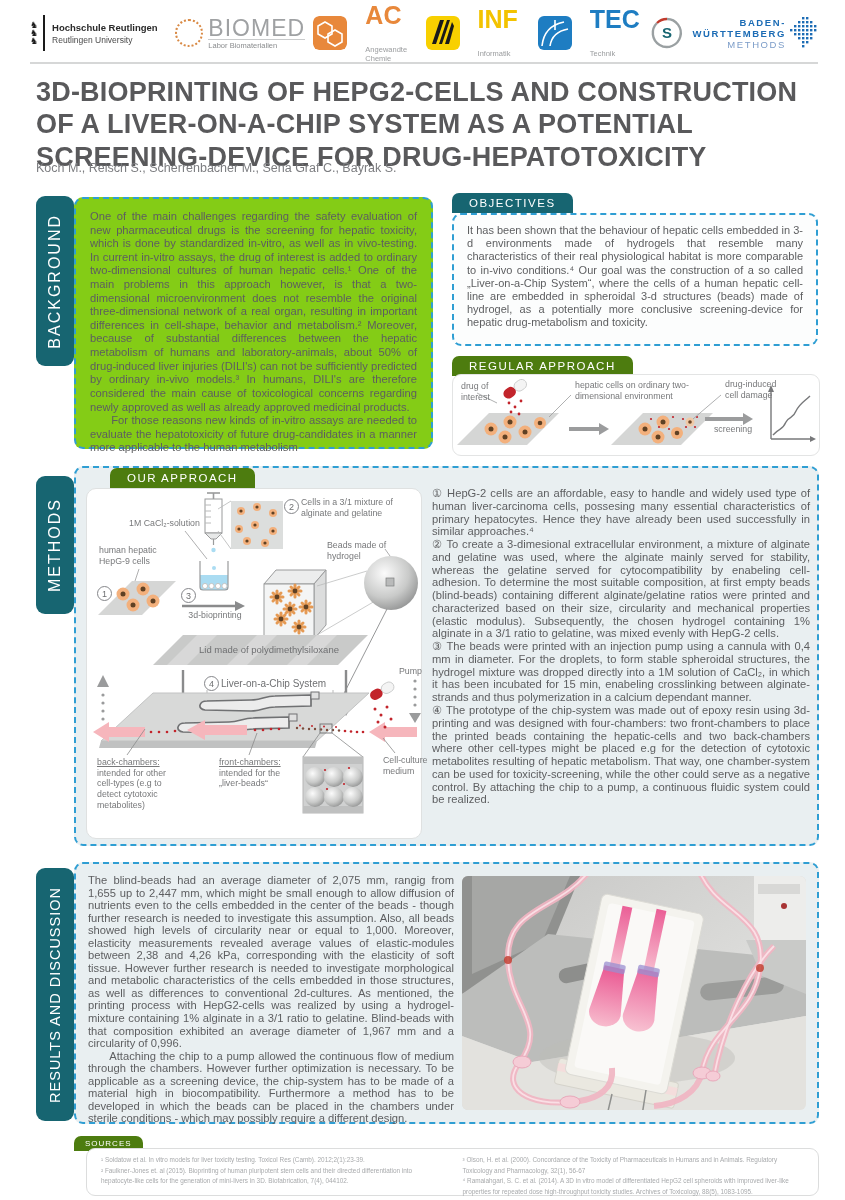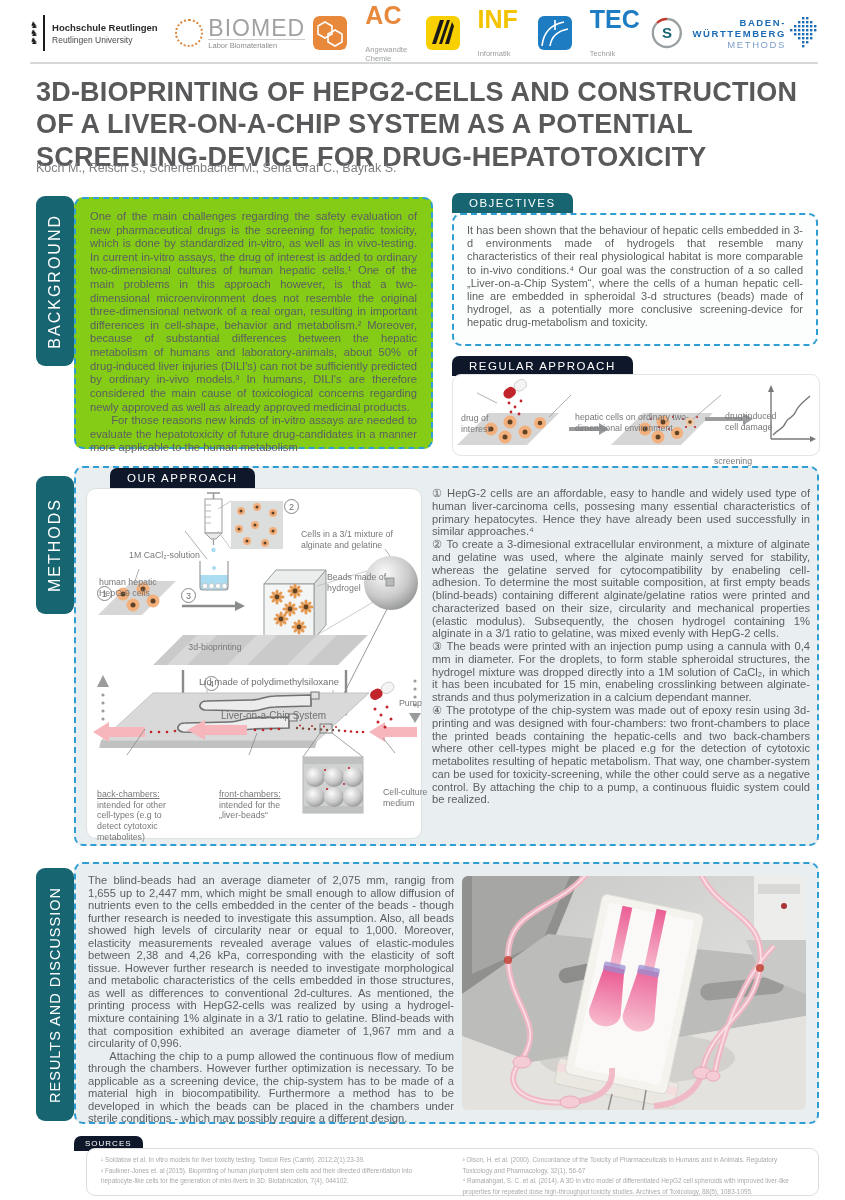--- a/index.html
+++ b/index.html
@@ -32,25 +32,25 @@
          color:#59595b;line-height:1.2;letter-spacing:0.2px;}
   .authors{position:absolute;left:36px;top:161px;font-size:12.5px;color:#7c7d80;}
   
   .vtab{position:absolute;background:#176571;border-radius:9px;color:#fff;display:flex;
         align-items:center;justify-content:center;}
   .vtab span{writing-mode:vertical-rl;transform:rotate(180deg);letter-spacing:2px;font-size:16px;}
   .dbox{position:absolute;border:2.5px dashed #2f9ed3;border-radius:9px;box-sizing:border-box;}
   .htab{position:absolute;color:#fff;font-size:11.5px;letter-spacing:1.5px;height:20px;line-height:20px;
         padding:0 17px;border-radius:7px 7px 0 0;white-space:nowrap;}
   .htab.teal{background:#176571;}
-  .htab.gray{background:#0f172a;}
+  .htab.gray{background:#4d7c0f;}
   .body-text{font-size:11.2px;line-height:1.215;text-align:justify;color:#5d5e60;}
   .indent{text-indent:1.9em;margin-top:0;}
   
-  .dlab{position:absolute;font-size:8.8px;line-height:1.22;color:#77787a;margin-top:32px;}
+  .dlab{position:absolute;font-size:8.8px;line-height:1.22;color:#77787a;}
   .dlab .u{text-decoration:underline;}
   .num-circle{position:absolute;width:13px;height:13px;border:1px solid #85868a;border-radius:50%;
               background:#fff;font-size:9px;color:#6e6f71;display:flex;align-items:center;justify-content:center;}
   .panel{position:absolute;background:#fff;border:1px solid #dfe1e1;border-radius:10px;}
   .abs-svg{position:absolute;left:0;top:0;}
   
   .src-box{position:absolute;left:86px;top:1148px;width:733px;height:48px;background:#fff;
            border:1px solid #dcdddd;border-radius:9px;box-sizing:border-box;display:flex;
            padding:6px 14px;gap:20px;}
   .src-col{width:50%;font-size:6.4px;line-height:1.65;color:#a8aaac;}

